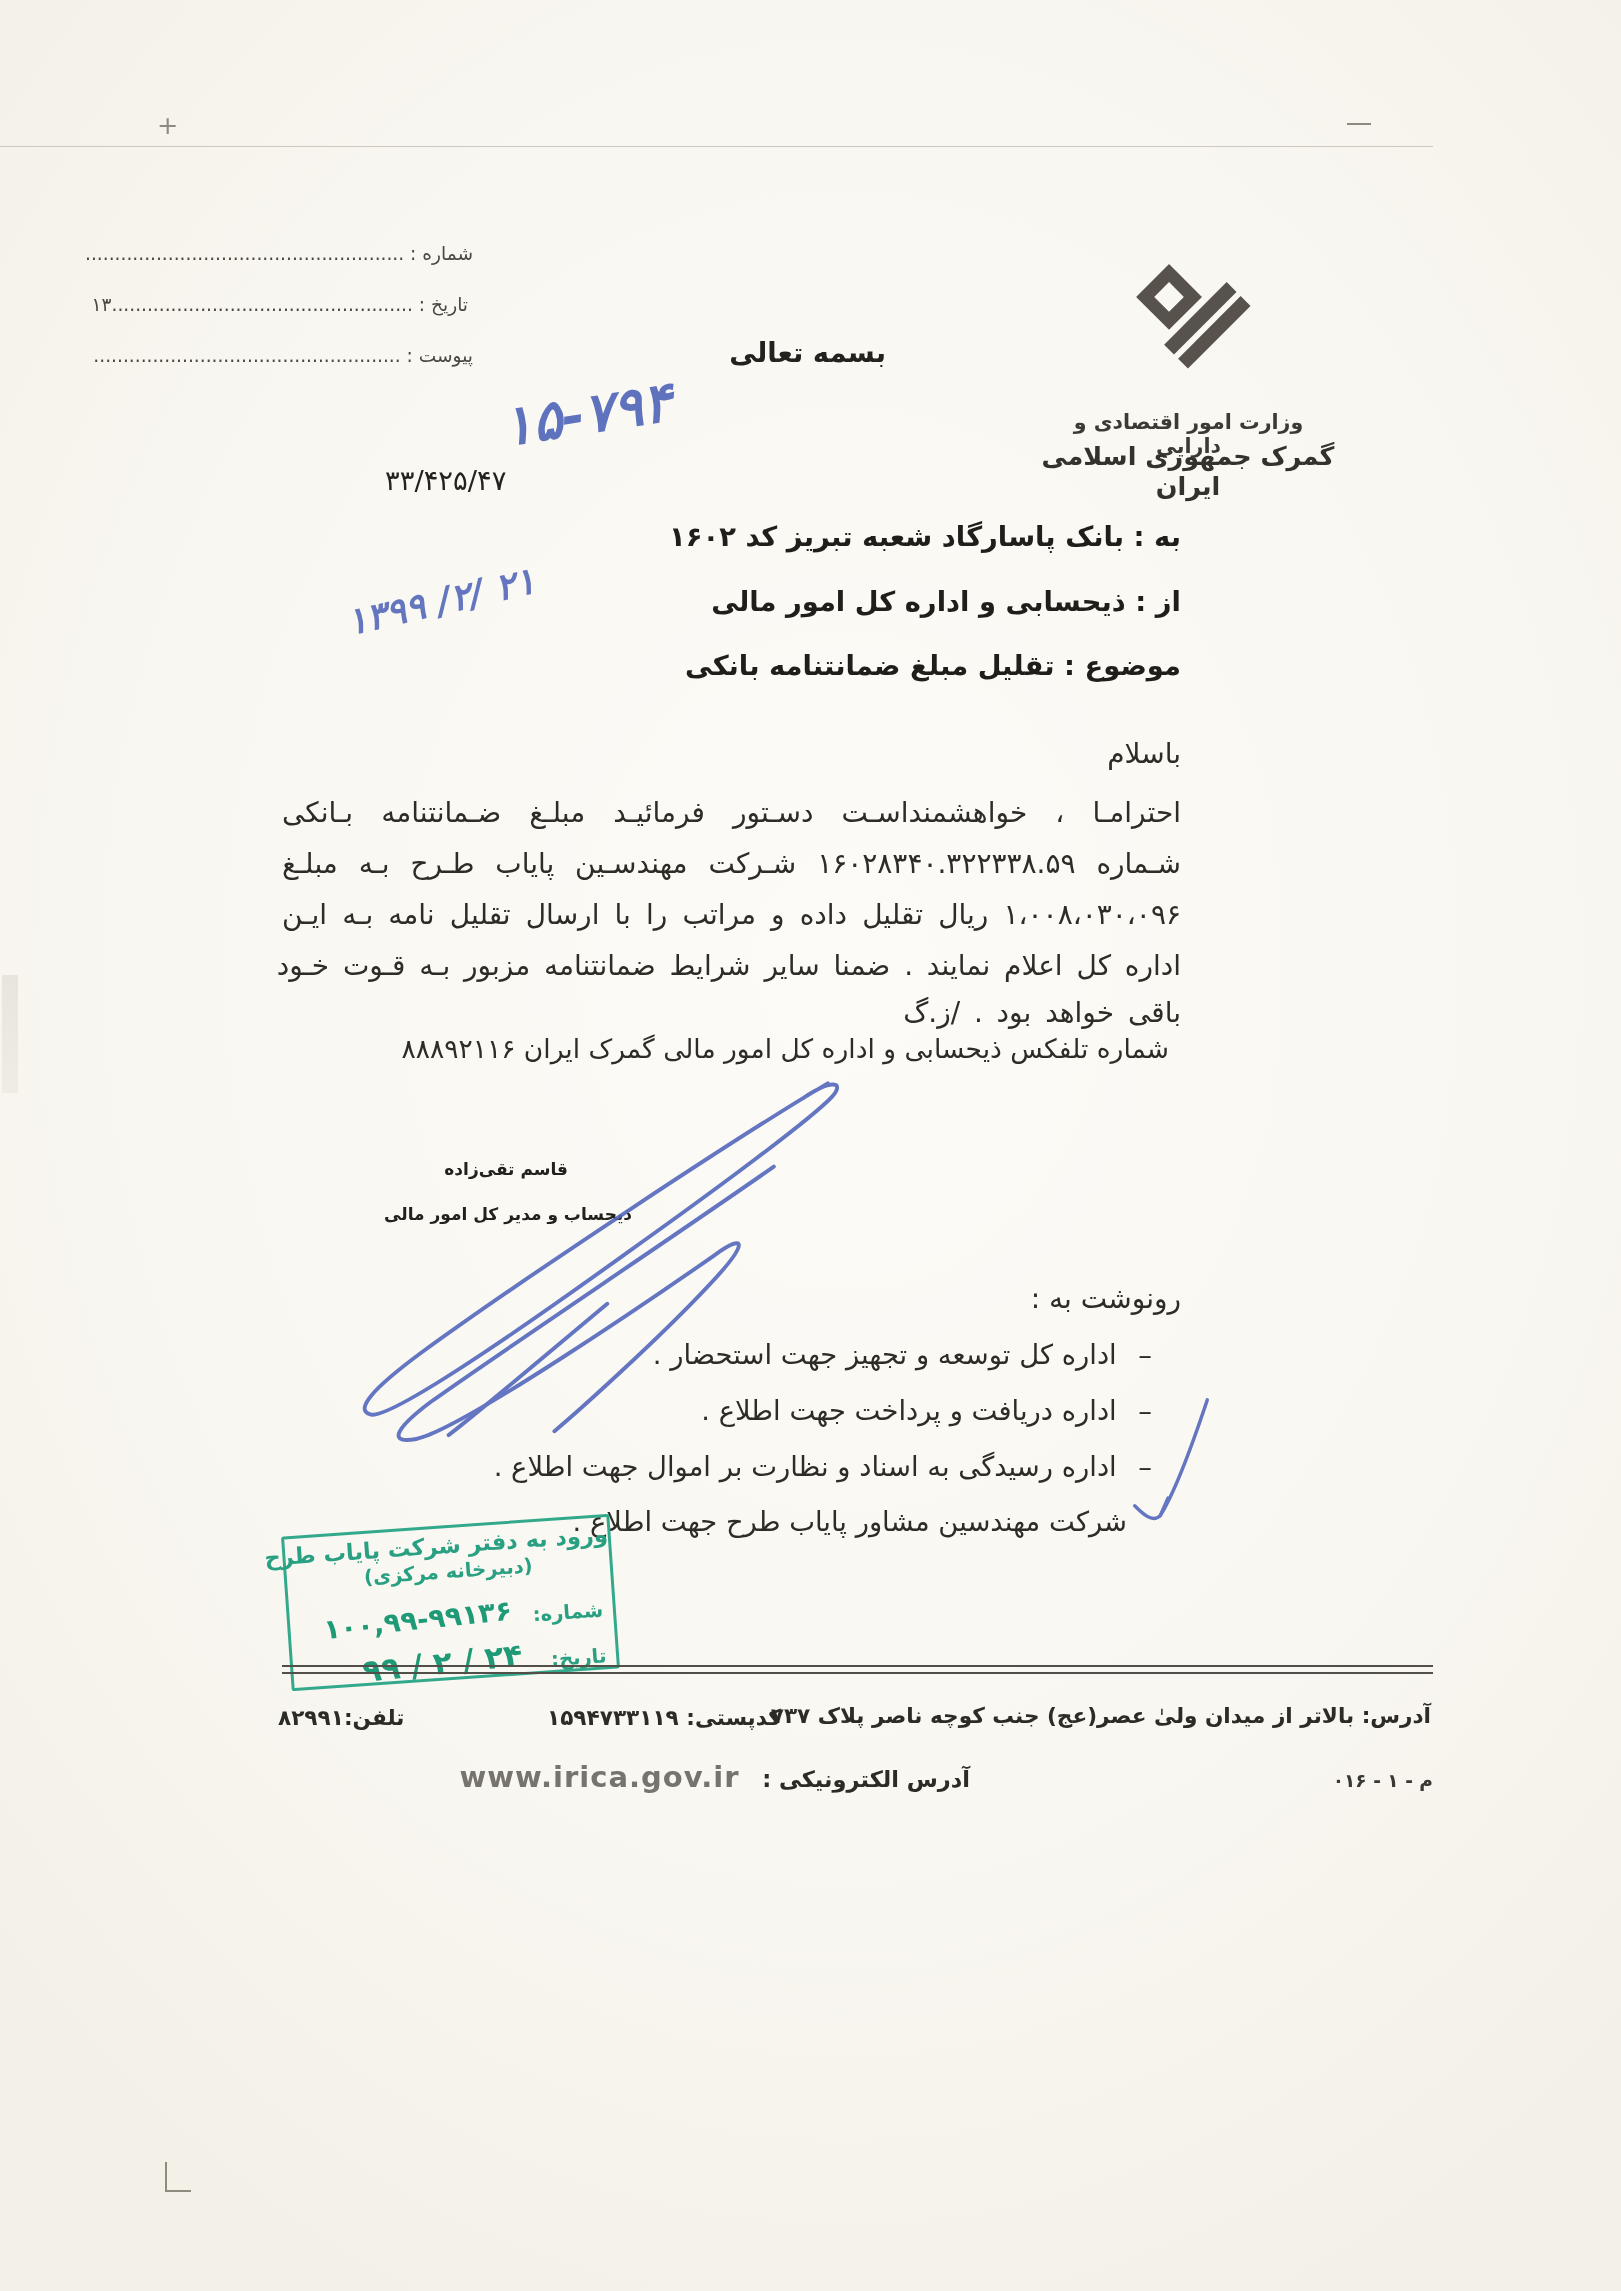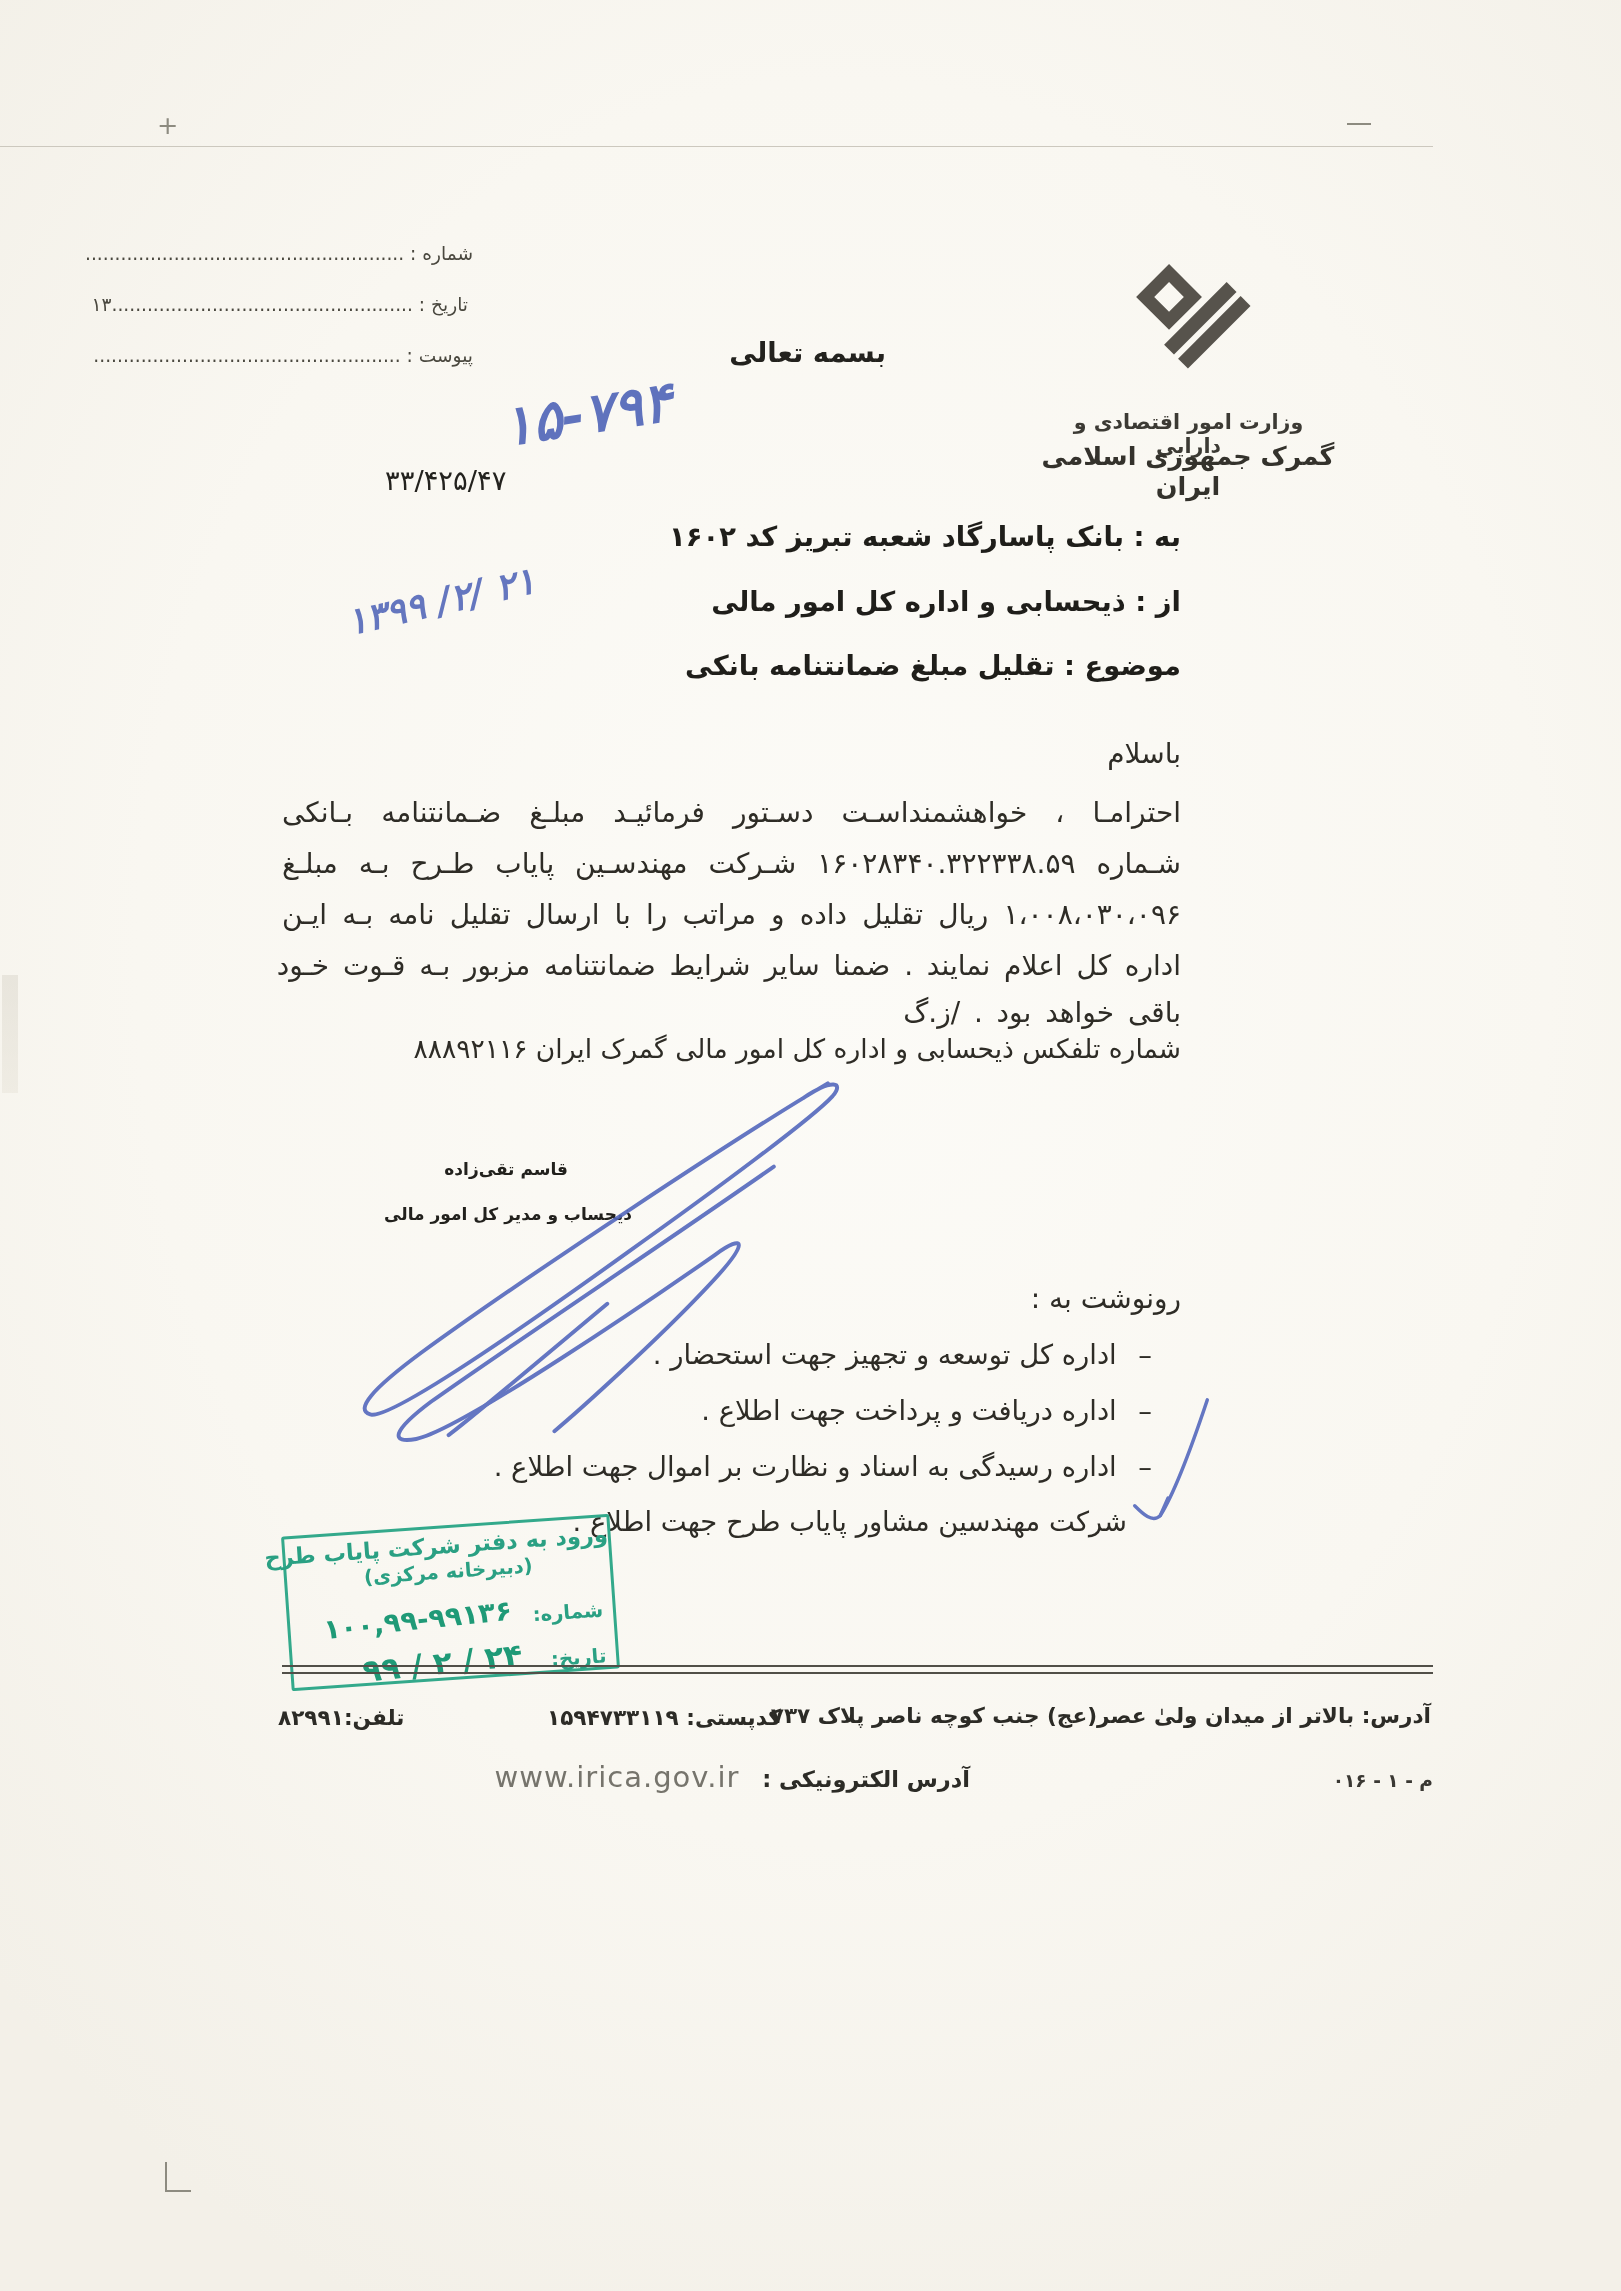--- a/index.html
+++ b/index.html
@@ -26,21 +26,21 @@
   .salut{font-size:28px;color:#2e2c26;}
   .faxline{font-size:26.5px;color:#2e2c26;white-space:nowrap;}
   .signame{font-size:17px;font-weight:bold;color:#22211d;white-space:nowrap;}
   .cc-head{font-size:28px;color:#2e2c26;}
   .cc-item{font-size:27.4px;color:#2e2c26;white-space:nowrap;}
   .cc-dash{display:inline-block;margin-left:21.6px;}
   .hw-blue{color:#4a60b6;font-weight:bold;white-space:nowrap;}
   .footer1{font-size:21.6px;font-weight:bold;color:#2c2b26;white-space:nowrap;}
   .formcode{font-size:18.6px;font-weight:bold;color:#3a3833;}
   .weblabel{font-size:22.5px;font-weight:bold;color:#2c2b26;}
-  .weburl{font-size:29px;color:#76746c;letter-spacing:1px;font-weight:normal;}
+  .weburl{font-size:29px;color:#76746c;letter-spacing:1px;font-weight:bold;}
   .rule{background:#514f48;height:2px;}
   .thinrule{background:#ccc8be;height:1px;}
   .cropmark{color:#8d8b80;}
   
   .stamp{
     width:323px;height:149px;border:3.9px solid #33a98b;border-radius:2.9px;
     transform:rotate(-4deg);color:#2aa083;
   }
   .stamp .s1{font-size:22.5px;font-weight:bold;text-align:center;margin-top:3.9px;white-space:nowrap;}
   .stamp .s2{font-size:19.6px;font-weight:bold;text-align:center;margin-top:2px;}
@@ -96,21 +96,21 @@
     <span class="ltrnum">۱۶۰۲۸۳۴۰.۳۲۲۳۳۸.۵۹</span>
     <span>شـرکت مهندسـین پایاب طـرح بـه مبلـغ</span>
   </div>
   <div class="abs bodyline" style="top:898px;">
     <span class="ltrnum">۱،۰۰۸،۰۳۰،۰۹۶</span>
     <span>ریال تقلیل داده و مراتب را با ارسال تقلیل نامه بـه ایـن</span>
   </div>
   <div class="abs bodyline lastline" style="top:996px;">باقی خواهد بود . /ز.گ</div>
   <div class="abs bodyline" style="top:949px;">اداره کل اعلام نمایند . ضمنا سایر شرایط ضمانتنامه مزبور بـه قـوت خـود</div>
 
-  <div class="abs faxline" style="right:440px;top:1033px;margin-left:42px;">شماره تلفکس ذیحسابی و اداره کل امور مالی گمرک ایران ۸۸۸۹۲۱۱۶</div>
+  <div class="abs faxline" style="right:452px;top:1033px;margin-left:42px;">شماره تلفکس ذیحسابی و اداره کل امور مالی گمرک ایران ۸۸۸۹۲۱۱۶</div>
 
   <div class="abs signame" style="right:1053px;top:1159px;">قاسم تقی‌زاده</div>
   <div class="abs signame" style="right:989px;top:1204px;">ذیحساب و مدیر کل امور مالی</div>
 
   <div class="abs" style="left:284px;top:1039px;width:627px;height:412px;">
     <svg width="627" height="412" viewBox="0 0 640 420">
       <g fill="none" stroke="#5468bd" stroke-width="4" stroke-linecap="round" opacity="0.9">
         <path d="M555,45 C470,95 250,240 140,320 C90,357 72,378 88,383 C108,389 250,290 350,218 C440,154 540,80 560,58 C572,44 560,40 530,60"></path>
         <path d="M500,130 C400,200 220,320 150,370 C110,400 108,413 135,408 C180,399 380,262 440,220 C470,198 478,205 430,255 C380,308 300,380 276,400"></path>
         <path d="M330,270 C270,320 190,388 168,404"></path>

